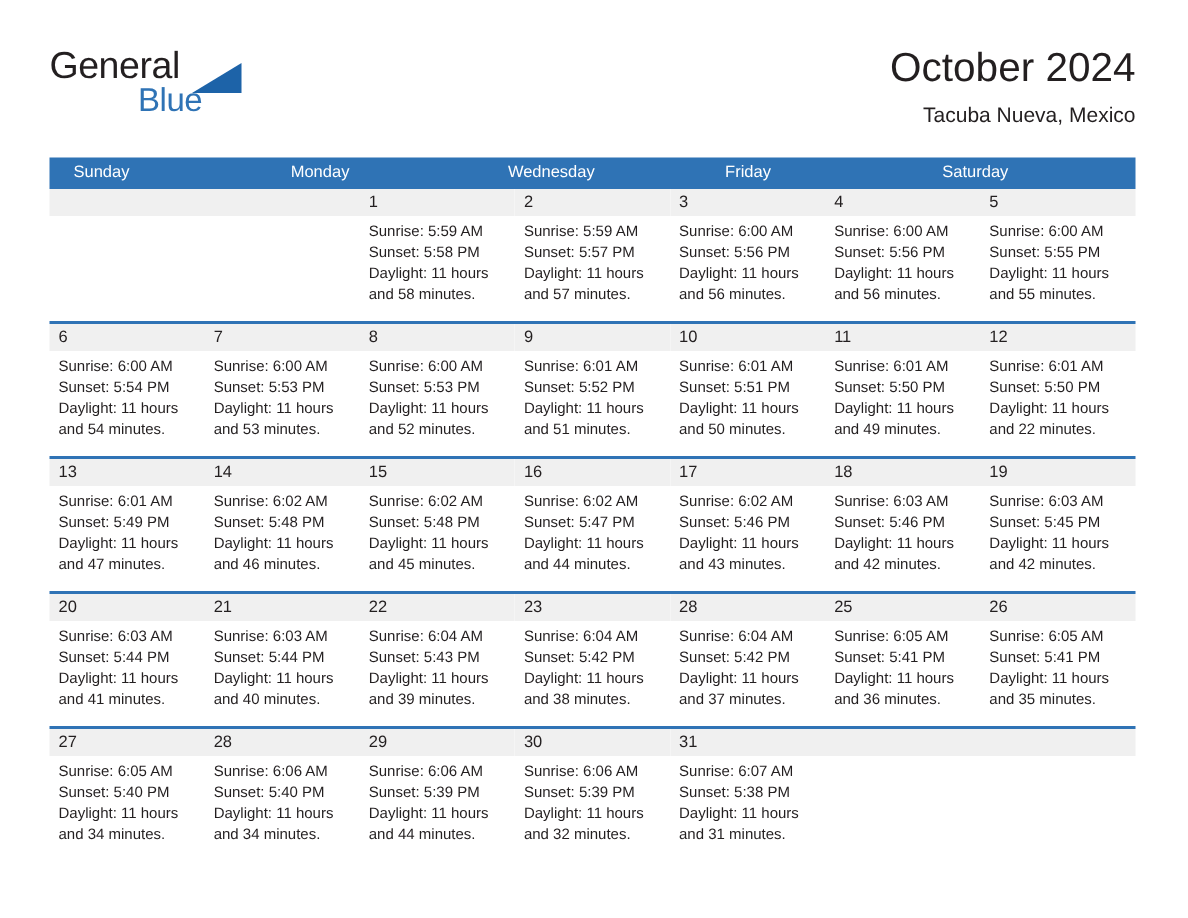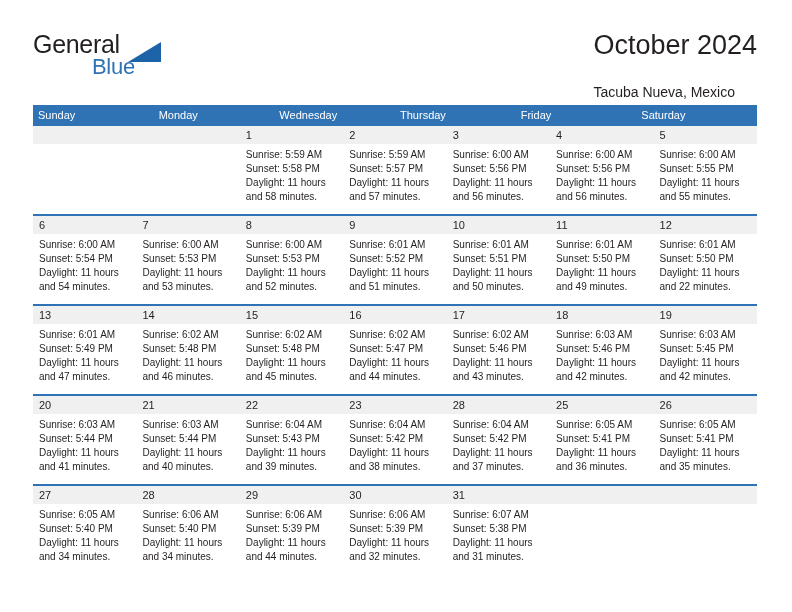--- a/index.html
+++ b/index.html
@@ -62,54 +62,54 @@
     width: 0;
     height: 0;
     border-left: 33px solid transparent;
     border-bottom: 20px solid #1d63a8;
   }
 
   .title-block {
     position: absolute;
     right: 0;
     top: 0;
-    text-align: left;
+    text-align: right;
   }
   .cal-title {
     font-size: 27px;
     color: #231f20;
     line-height: 34px;
     white-space: nowrap;
   }
   .cal-subtitle {
     font-size: 14px;
     color: #231f20;
     line-height: 20px;
-    margin-top: 20px;
+    margin-top: 4px;
     white-space: nowrap;
   }
 
   
   .calendar {
     position: absolute;
     left: 33px;
     top: 105px;
     width: 724px;
   }
   .dow-row {
     display: flex;
     background: #2f73b5;
     height: 21px;
   }
   .dow-cell {
     flex: 1 1 0;
     color: #ffffff;
     font-size: 11px;
     line-height: 21px;
-    padding-left: 5px;
+    padding-left: 16px;
     box-sizing: border-box;
     white-space: nowrap;
     overflow: hidden;
   }
   .week {
     border-top: 2px solid #2f73b5;
   }
   .week:first-of-type {
     border-top: none;
   }
@@ -169,21 +169,20 @@
     </div>
 
   </div>
 
   <div class="calendar">
 
     <div class="dow-row">
       <div class="dow-cell">Sunday</div>
       <div class="dow-cell">Monday</div>
       <div class="dow-cell">Wednesday</div>
-      <div class="dow-cell">Thursday</div>
       <div class="dow-cell">Friday</div>
       <div class="dow-cell">Saturday</div>
     </div>
 
     <div id="weeks-container">
         <div class="week">
           <div class="week-inner">
             <div class="day-cell">
               <div class="day-num-band">
                 <span class="day-num"></span>

